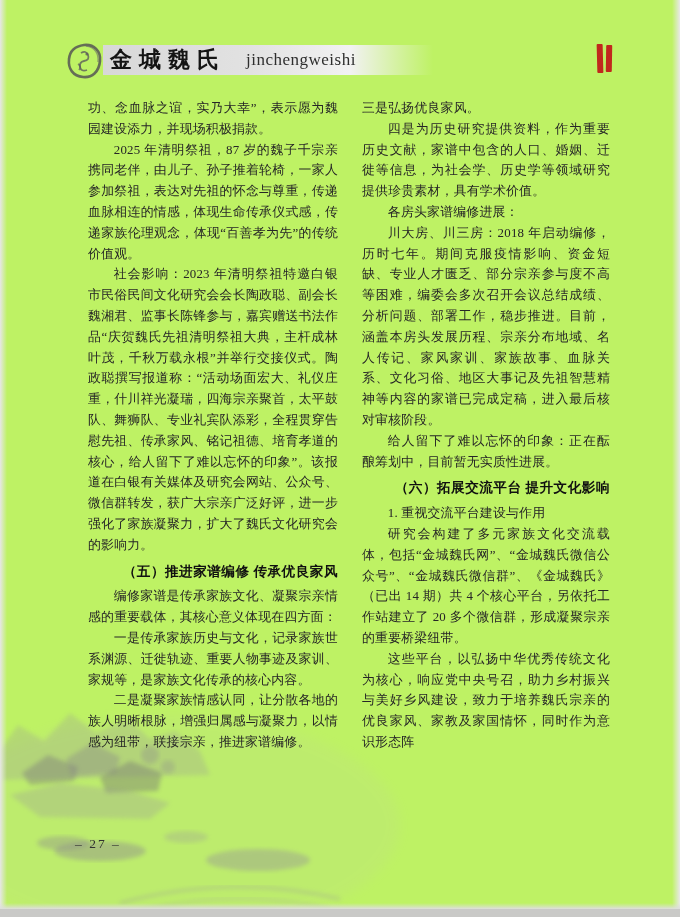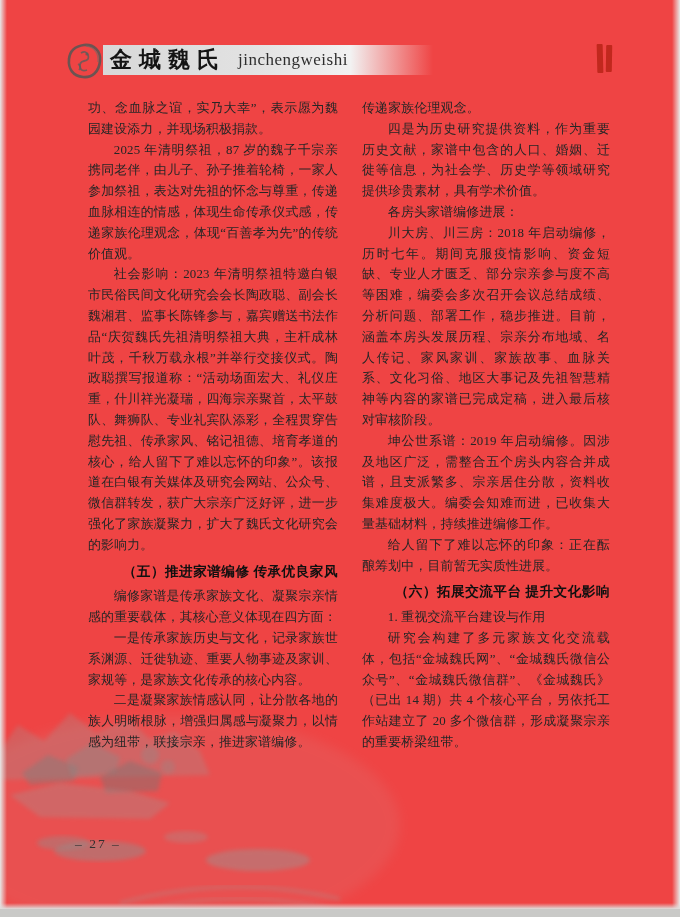--- a/index.html
+++ b/index.html
@@ -1,17 +1,17 @@
 <!DOCTYPE html>
 <html><head>
 <meta charset="utf-8">
 <style>
   html,body{margin:0;padding:0;background:#ffffff;}
   .page{
-    position:relative;width:680px;height:917px;background:#ef4444;overflow:hidden;
+    position:relative;width:680px;height:917px;background:#bef264;overflow:hidden;
     font-family:"Liberation Serif","DejaVu Serif",serif;color:#2a2a2a;
   }
   
   .edge-left{position:absolute;left:0;top:0;width:7px;height:917px;
     background:linear-gradient(to right,#e7e7e6,rgba(255,255,255,0));}
   .edge-right{position:absolute;right:0;top:0;width:8px;height:917px;
     background:linear-gradient(to left,#e9e9e8,rgba(255,255,255,0));}
   .edge-bottom{position:absolute;left:0;bottom:0;width:680px;height:8px;background:#c9c9c7;}
   .edge-bottom-soft{position:absolute;left:0;bottom:8px;width:680px;height:6px;
     background:linear-gradient(to top,#dededd,rgba(255,255,255,0));}
@@ -19,21 +19,21 @@
   .header-bar{
     position:absolute;left:103px;top:45px;width:330px;height:30px;
     background:linear-gradient(to right,#d8d8d8 0%,#e2e2e2 45%,#f2f2f2 75%,rgba(255,255,255,0) 100%);
   }
   .seal{position:absolute;left:66px;top:42px;width:37px;height:38px;}
   .title-row{position:absolute;left:110px;top:46px;height:28px;display:flex;align-items:center;}
   .title-cn{
     font-weight:bold;font-size:22px;letter-spacing:7px;color:#151515;
     font-family:"Liberation Serif","DejaVu Serif",serif;transform:scaleY(1.02);
   }
-  .title-py{font-size:17px;color:#2e2e2e;margin-left:12px;letter-spacing:0.5px;}
+  .title-py{font-size:17px;color:#2e2e2e;margin-left:20px;letter-spacing:0.5px;}
   .red-mark{position:absolute;left:597px;top:44px;width:16px;height:30px;display:flex;gap:3px;}
   .red-mark span{display:block;width:6px;height:29px;border-radius:1px;}
   .red-mark span:first-child{transform:rotate(-1.5deg);}
   .red-mark span:last-child{transform:rotate(1deg);height:27px;margin-top:1px;}
   
   .column{
     position:absolute;top:98px;font-size:12.9px;line-height:20.8px;
     text-align:justify;color:#262626;letter-spacing:0.2px;
   }
   .col-left{left:88px;width:250px;}
@@ -109,29 +109,29 @@
   <div class="column col-left">
       <p class="para plain">功、念血脉之谊，实乃大幸”，表示愿为魏园建设添力，并现场积极捐款。</p>
       <p class="para indent">2025 年清明祭祖，87 岁的魏子千宗亲携同老伴，由儿子、孙子推着轮椅，一家人参加祭祖，表达对先祖的怀念与尊重，传递血脉相连的情感，体现生命传承仪式感，传递家族伦理观念，体现“百善孝为先”的传统价值观。</p>
       <p class="para indent">社会影响：2023 年清明祭祖特邀白银市民俗民间文化研究会会长陶政聪、副会长魏湘君、监事长陈锋参与，嘉宾赠送书法作品“庆贺魏氏先祖清明祭祖大典，主杆成林叶茂，千秋万载永根”并举行交接仪式。陶政聪撰写报道称：“活动场面宏大、礼仪庄重，什川祥光凝瑞，四海宗亲聚首，太平鼓队、舞狮队、专业礼宾队添彩，全程贯穿告慰先祖、传承家风、铭记祖德、培育孝道的核心，给人留下了难以忘怀的印象”。该报道在白银有关媒体及研究会网站、公众号、微信群转发，获广大宗亲广泛好评，进一步强化了家族凝聚力，扩大了魏氏文化研究会的影响力。</p>
       <p class="para heading">（五）推进家谱编修  传承优良家风</p>
       <p class="para indent">编修家谱是传承家族文化、凝聚宗亲情感的重要载体，其核心意义体现在四方面：</p>
       <p class="para indent">一是传承家族历史与文化，记录家族世系渊源、迁徙轨迹、重要人物事迹及家训、家规等，是家族文化传承的核心内容。</p>
       <p class="para indent">二是凝聚家族情感认同，让分散各地的族人明晰根脉，增强归属感与凝聚力，以情感为纽带，联接宗亲，推进家谱编修。</p>
     </div>
   <div class="column col-right">
-      <p class="para plain">传递家族伦理观念。</p>
+      <p class="para plain">三是弘扬优良家风。</p>
       <p class="para indent">四是为历史研究提供资料，作为重要历史文献，家谱中包含的人口、婚姻、迁徙等信息，为社会学、历史学等领域研究提供珍贵素材，具有学术价值。</p>
       <p class="para indent">各房头家谱编修进展：</p>
       <p class="para indent">川大房、川三房：2018 年启动编修，历时七年。期间克服疫情影响、资金短缺、专业人才匮乏、部分宗亲参与度不高等困难，编委会多次召开会议总结成绩、分析问题、部署工作，稳步推进。目前，涵盖本房头发展历程、宗亲分布地域、名人传记、家风家训、家族故事、血脉关系、文化习俗、地区大事记及先祖智慧精神等内容的家谱已完成定稿，进入最后核对审核阶段。</p>
-      <p class="para indent">坤公世系谱：2019 年启动编修。因涉及地区广泛，需整合五个房头内容合并成谱，且支派繁多、宗亲居住分散，资料收集难度极大。编委会知难而进，已收集大量基础材料，持续推进编修工作。</p>
       <p class="para indent">给人留下了难以忘怀的印象：正在酝酿筹划中，目前暂无实质性进展。</p>
       <p class="para heading">（六）拓展交流平台  提升文化影响</p>
       <p class="para indent">1. 重视交流平台建设与作用</p>
       <p class="para indent">研究会构建了多元家族文化交流载体，包括“金城魏氏网”、“金城魏氏微信公众号”、“金城魏氏微信群”、《金城魏氏》（已出 14 期）共 4 个核心平台，另依托工作站建立了 20 多个微信群，形成凝聚宗亲的重要桥梁纽带。</p>
+      <p class="para indent">这些平台，以弘扬中华优秀传统文化为核心，响应党中央号召，助力乡村振兴与美好乡风建设，致力于培养魏氏宗亲的优良家风、家教及家国情怀，同时作为意识形态阵</p>
     </div>
 
   <div class="page-number">– 27 –</div>
 
   <div class="edge-left"></div>
   <div class="edge-right"></div>
   <div class="edge-bottom-soft"></div>
   <div class="edge-bottom"></div>
 </div>
 

